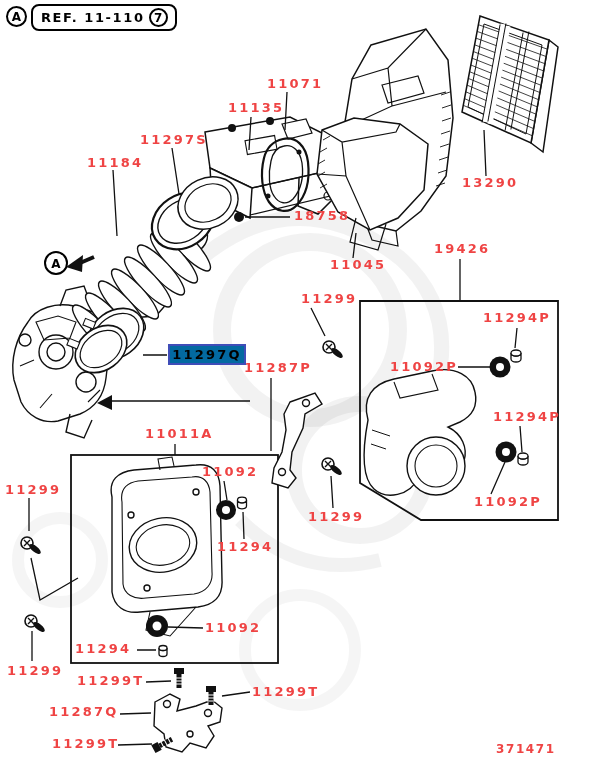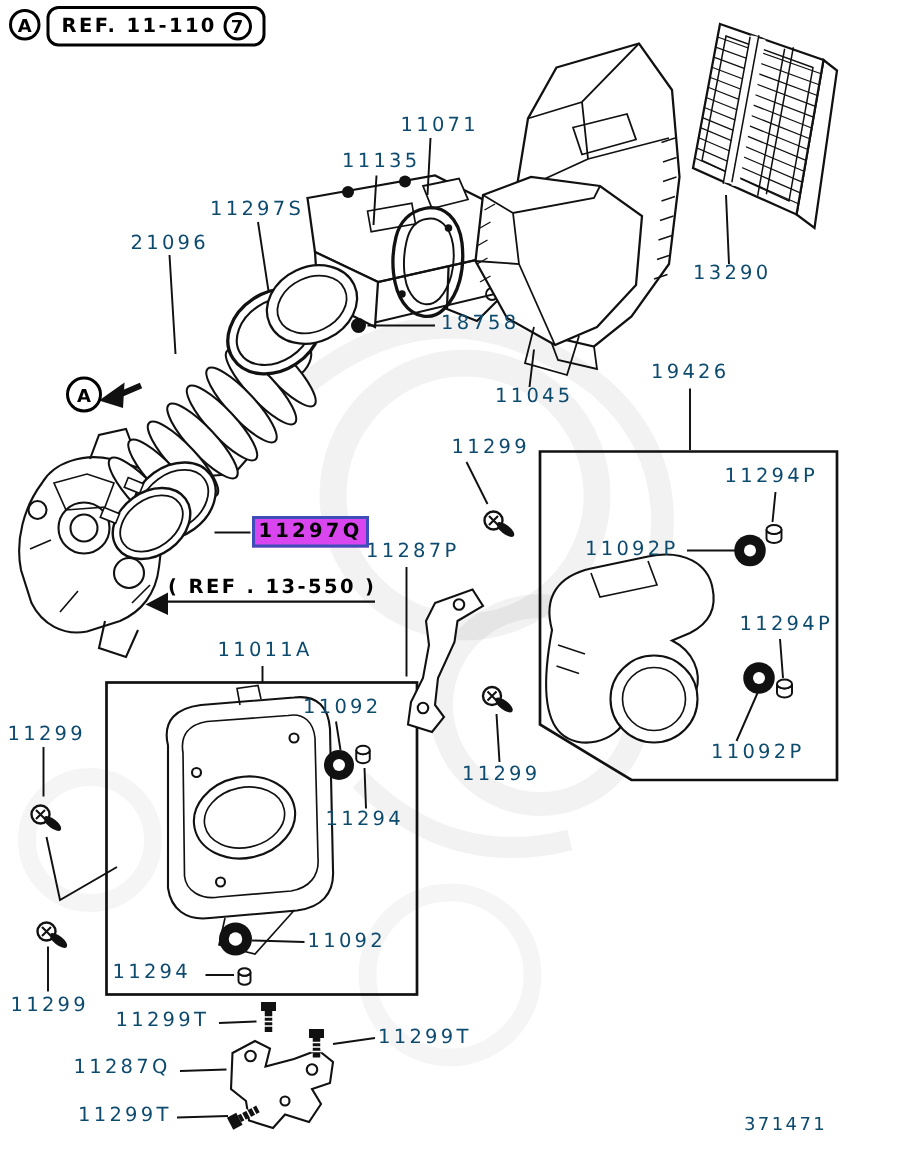--- a/index.html
+++ b/index.html
@@ -1,20 +1,20 @@
 <!DOCTYPE html>
 <html><head>
 <meta charset="utf-8">
 <style>
   html,body{margin:0;padding:0;background:#fff;}
   .canvas{position:relative;width:609px;height:768px;background:#ffffff;overflow:hidden;
           font-family:"DejaVu Sans","Liberation Sans",sans-serif;}
   svg.art{position:absolute;left:0;top:0;}
-  .lbl{position:absolute;font-weight:400;font-size:13px;letter-spacing:2.2px;line-height:1;
-       color:#0c4a6e;white-space:nowrap;cursor:default;text-align:center;}
+  .lbl{position:absolute;font-weight:700;font-size:13px;letter-spacing:2.2px;line-height:1;
+       color:#ef4444;white-space:nowrap;cursor:default;text-align:center;}
   .lbl.small{font-size:12px;letter-spacing:1.6px;}
   .refnote{position:absolute;font-weight:700;font-size:13px;letter-spacing:1.6px;color:#000;white-space:nowrap;}
   .sel{position:absolute;left:168px;top:344px;width:78px;height:21px;
        background:#a9b1e3;border:2px solid #3f4db8;display:flex;align-items:center;justify-content:center;
        font-weight:700;font-size:13px;letter-spacing:2.2px;color:#000;box-sizing:border-box;}
   .hdr{position:absolute;left:0;top:0;height:36px;}
   .circle-marker{position:absolute;width:21px;height:21px;border:2px solid #000;border-radius:50%;
        display:flex;align-items:center;justify-content:center;font-weight:700;font-size:12px;box-sizing:border-box;}
   .refbox{position:absolute;left:31px;top:4px;width:146px;height:27px;border:2.5px solid #000;border-radius:8px;
        display:flex;align-items:center;box-sizing:border-box;padding-left:8px;}
@@ -265,21 +265,21 @@
       <span class="reftext">REF. 11-110</span>
       <span class="circle-marker">
         <span>7</span>
       </span>
     </div>
   </div>
 
   <div class="lbl" style="left:267px;top:77px">11071</div>
   <div class="lbl" style="left:228px;top:101px">11135</div>
   <div class="lbl" style="left:140px;top:133px">11297S</div>
-  <div class="lbl" style="left:87px;top:156px">21096</div>
+  <div class="lbl" style="left:87px;top:156px">11184</div>
   <div class="lbl" style="left:294px;top:209px">18758</div>
   <div class="lbl" style="left:330px;top:258px">11045</div>
   <div class="lbl" style="left:462px;top:176px">13290</div>
   <div class="lbl" style="left:434px;top:242px">19426</div>
   <div class="lbl" style="left:301px;top:292px">11299</div>
   <div class="lbl" style="left:483px;top:311px">11294P</div>
   <div class="lbl" style="left:390px;top:360px">11092P</div>
   <div class="lbl" style="left:493px;top:410px">11294P</div>
   <div class="lbl" style="left:474px;top:495px">11092P</div>
   <div class="lbl" style="left:244px;top:361px">11287P</div>
@@ -289,19 +289,18 @@
   <div class="lbl" style="left:217px;top:540px">11294</div>
   <div class="lbl" style="left:5px;top:483px">11299</div>
   <div class="lbl" style="left:7px;top:664px">11299</div>
   <div class="lbl" style="left:205px;top:621px">11092</div>
   <div class="lbl" style="left:75px;top:642px">11294</div>
   <div class="lbl" style="left:77px;top:674px">11299T</div>
   <div class="lbl" style="left:252px;top:685px">11299T</div>
   <div class="lbl" style="left:49px;top:705px">11287Q</div>
   <div class="lbl" style="left:52px;top:737px">11299T</div>
 
-  <div class="sel" style="background-color: #d946ef; border-color: rgb(63, 77, 184);">11297Q</div>
-
-  <div class="refnote" style="left:112px;top:384px">( REF . 13-550 )</div>
+  <div class="sel" style="background-color: #0369a1; border-color: rgb(63, 77, 184);">11297Q</div>
+
 
   <div class="lbl small" style="left:496px;top:743px">371471</div>
 
 </div>
 
 </body></html>

